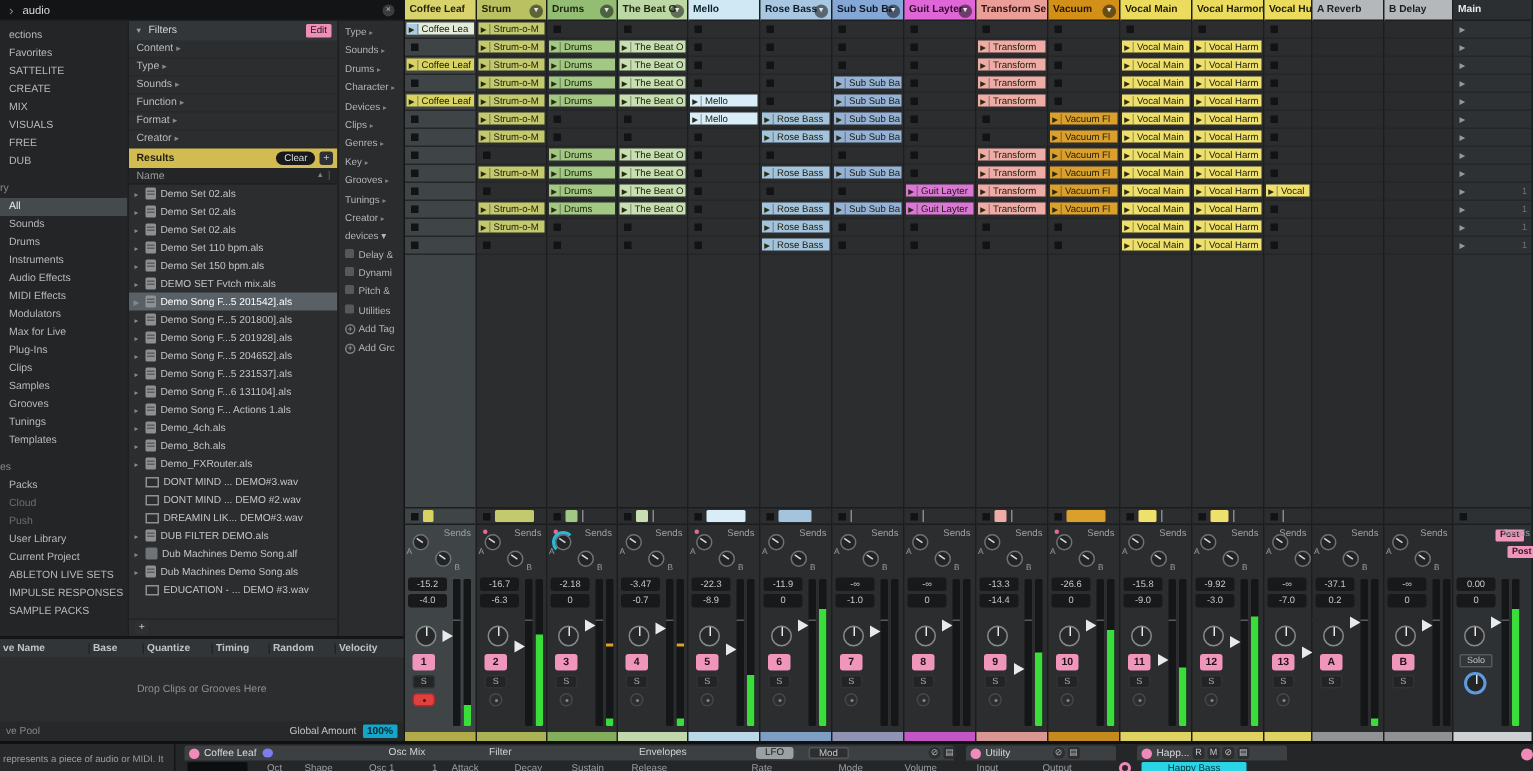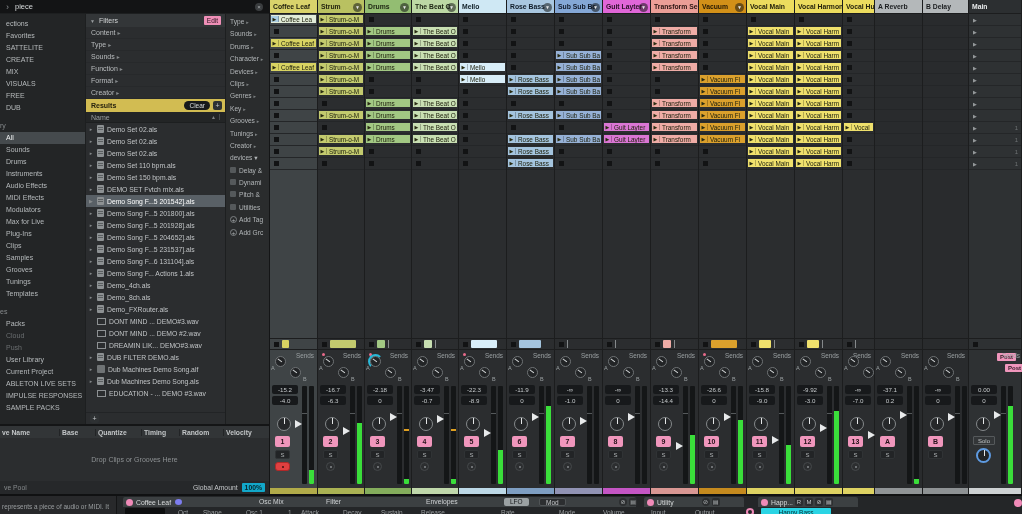--- a/index.html
+++ b/index.html
@@ -134,21 +134,21 @@
 </style>
 </head>
 <body>
 
 <div id="stage">
   <div id="topwrap">
 
     <div id="left">
       <div id="searchbar">
         <span class="back">›</span>
-        <span class="q">piece</span>
+        <span class="q">audio</span>
         <span class="clr">×</span>
       </div>
       <div id="browser">
         <div id="sidebar">
             <div class="siderow">ections</div>
             <div class="siderow">Favorites</div>
             <div class="siderow">SATTELITE</div>
             <div class="siderow">CREATE</div>
             <div class="siderow">MIX</div>
             <div class="siderow">VISUALS</div>

